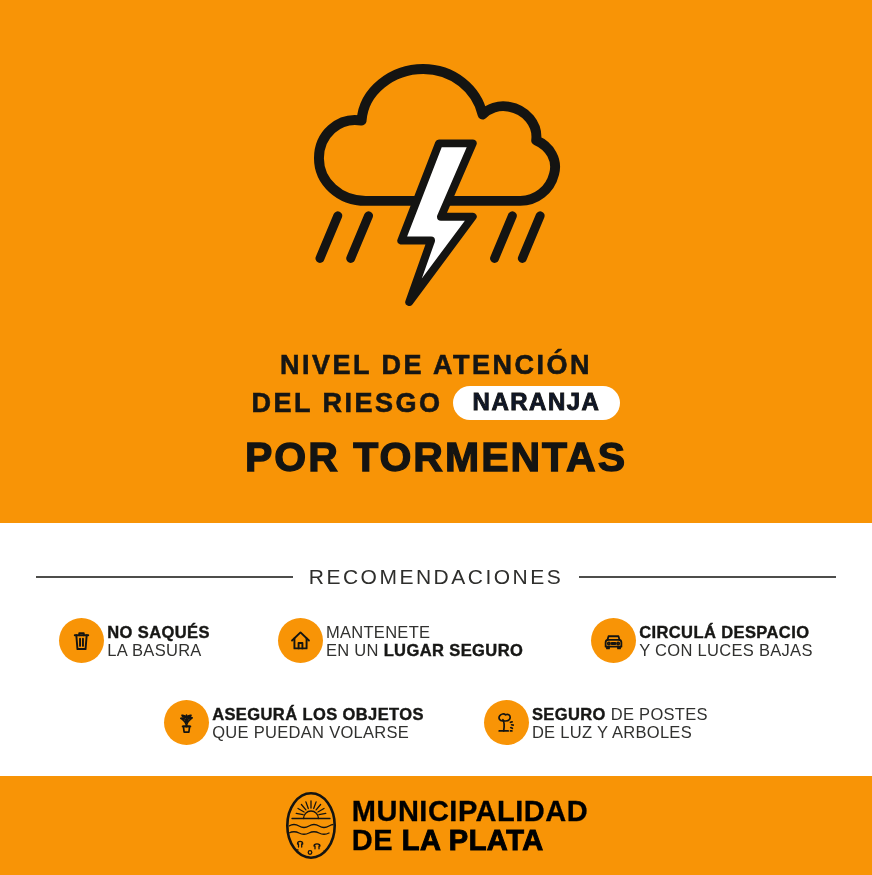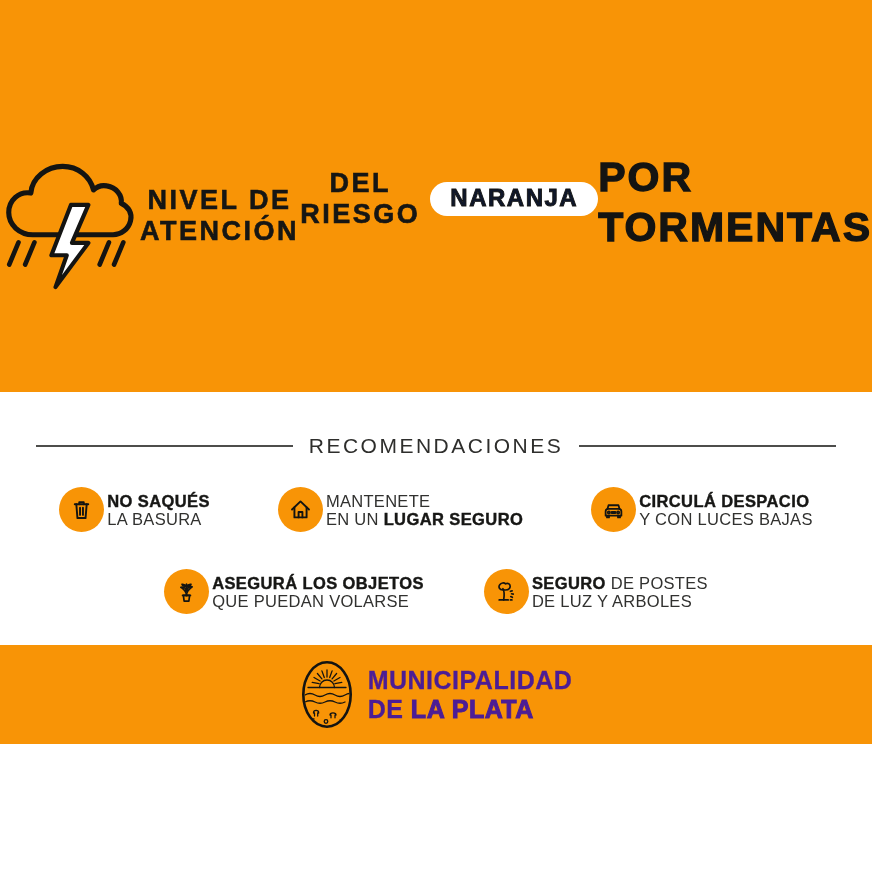--- a/index.html
+++ b/index.html
@@ -1,21 +1,21 @@
 <!DOCTYPE html>
 <html><head>
 <meta charset="utf-8">
 <style>
   html,body{margin:0;padding:0;background:#fff;}
   .poster{
     position:relative;width:872px;height:875px;overflow:hidden;
     font-family:"Liberation Sans",sans-serif;color:#1c1c1a;background:#fff;
   }
   
-  .hero{height:392px;background:#F89406;display:flex;flex-direction:row;align-items:center;}
+  .hero{height:523px;background:#F89406;display:flex;flex-direction:column;align-items:center;}
   .hero-icon{margin-top:62px;width:268px;height:248px;}
   .hero-line1,.hero-line2{font-size:27px;font-weight:700;letter-spacing:2.5px;
     -webkit-text-stroke:0.6px currentColor;color:#161614;text-align:center;}
   .hero-line1{margin-top:40px;line-height:31px;}
   .hero-line2{margin-top:5px;display:flex;align-items:center;gap:10px;}
   .risk-pill{background:#ffffff;border-radius:18px;padding:2px 20px 4px 20px;
     font-size:24px;font-weight:700;letter-spacing:1.5px;-webkit-text-stroke:0.9px #141412;color:#0f172a;}
   .hero-line3{margin-top:12px;font-size:41px;font-weight:700;letter-spacing:2px;
     -webkit-text-stroke:1.3px currentColor;color:#141412;line-height:50px;}
   
@@ -29,21 +29,21 @@
   .item{display:flex;align-items:center;gap:3px;}
   .badge{width:45px;height:45px;border-radius:50%;background:#F89406;
     display:flex;align-items:center;justify-content:center;flex:0 0 auto;}
   .badge svg{width:27px;height:27px;}
   .txt{line-height:18px;font-size:16.5px;color:#31312f;letter-spacing:0.3px;white-space:nowrap;}
   .ln{display:block;}
   .b{font-weight:700;color:#171715;-webkit-text-stroke:0.4px #171715;letter-spacing:0.4px;}
   
   .footer{height:99px;background:#F89406;display:flex;align-items:center;justify-content:center;gap:14px;}
   .seal{width:54px;height:73px;}
-  .org{line-height:29px;font-size:25px;color:#4c1d95;letter-spacing:0.5px;}
+  .org{line-height:29px;font-size:29px;color:#000000;letter-spacing:0.5px;}
   .org .semib{font-weight:700;-webkit-text-stroke:0.3px currentColor;}
   .org .xb{font-weight:700;-webkit-text-stroke:1px currentColor;}
   .stroke-ic{fill:none;stroke:#141412;stroke-linecap:round;stroke-linejoin:round;}
 </style>
 </head>
 <body>
 
 <div class="poster">
 
   <div class="hero">

